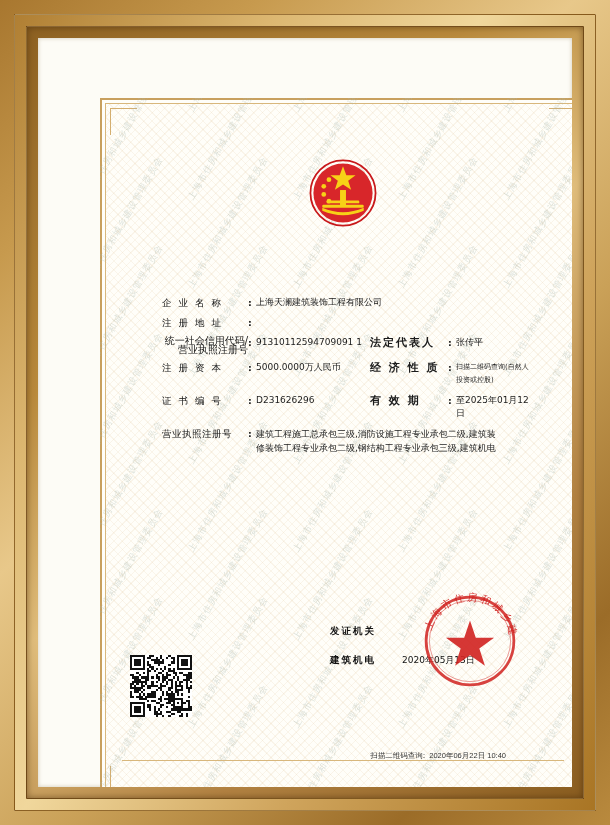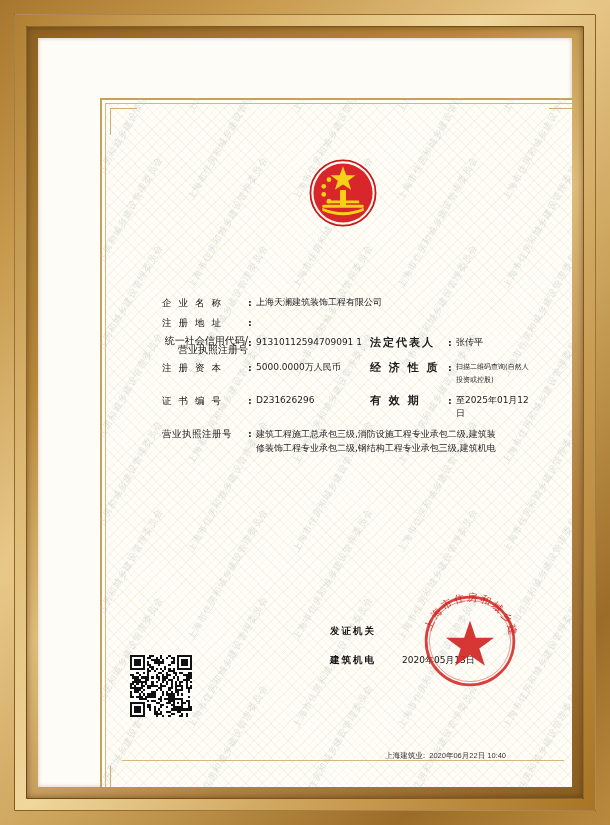--- a/index.html
+++ b/index.html
@@ -866,16 +866,16 @@
             <textPath href="#sealArcTop" startOffset="8%">上海市住房和城乡建设管理委员会</textPath>
           </text>
           <polygon points="60,38 66.2,56.6 85.8,56.6 70,68 76,86.6 60,75.2 44,86.6 50,68 34.2,56.6 53.8,56.6" fill="#d0211f" opacity="0.9"></polygon>
         </svg>
       </div>
 
       <div class="foot-rule"></div>
     </div>
 
     <div class="print-line">
-      <span>上海建筑业:</span><span class="pl-val">2020年06月22日 10:40</span>
+      <span>扫描二维码查询:</span><span class="pl-val">2020年06月22日 10:40</span>
     </div>
   </div>
 </div>
 
 </body></html>

